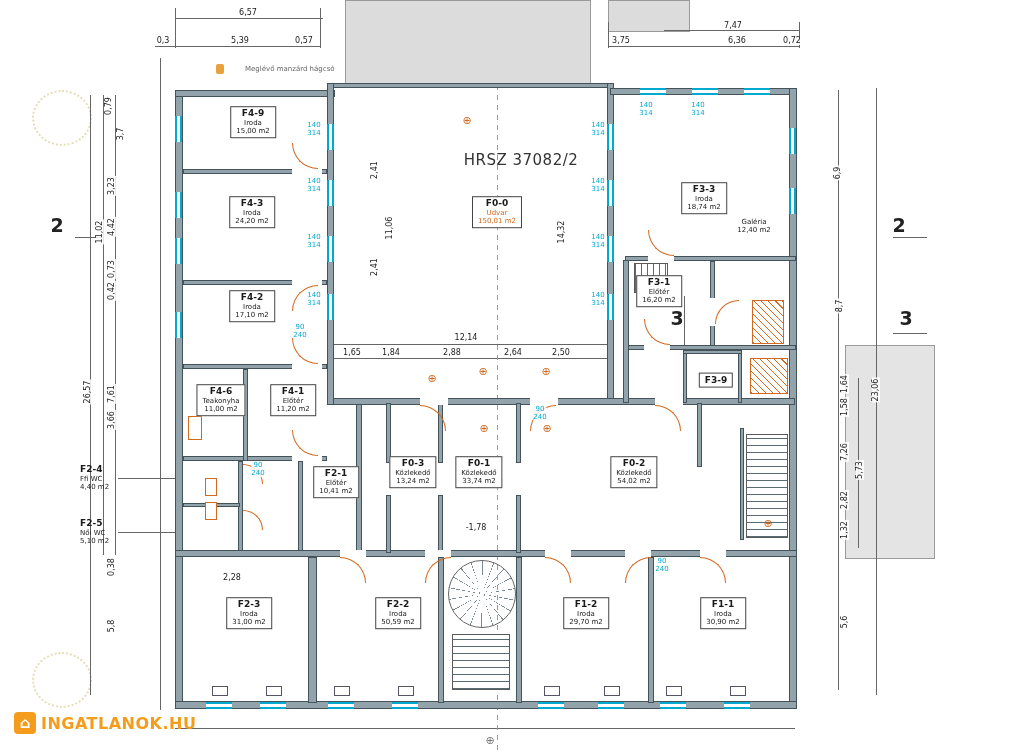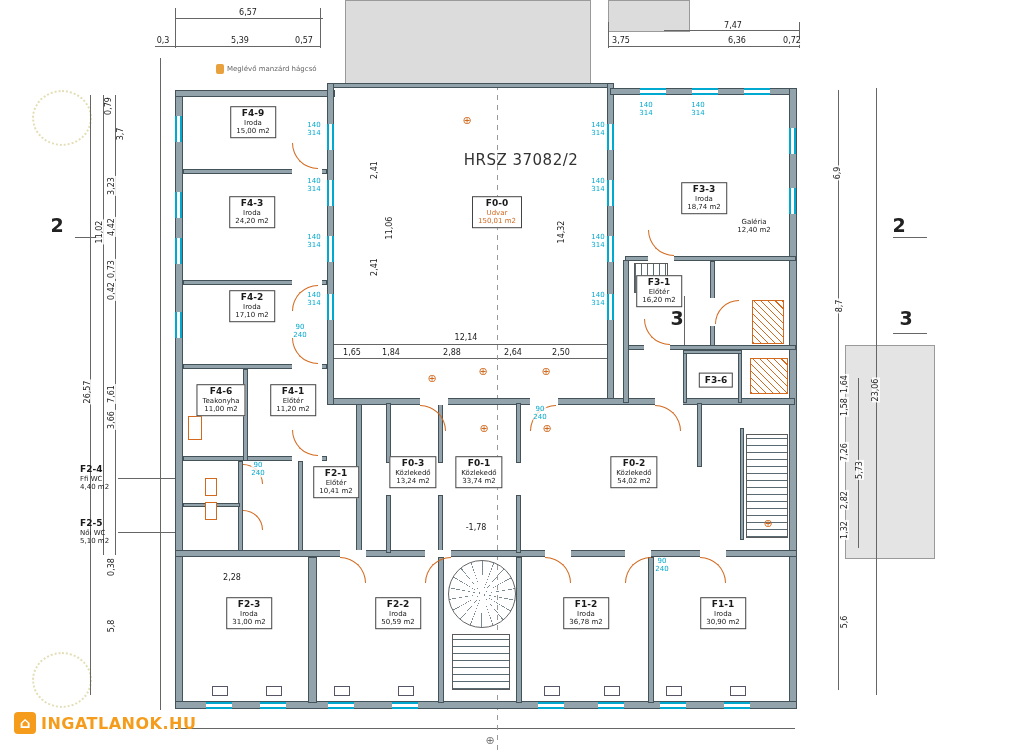--- a/index.html
+++ b/index.html
@@ -39,21 +39,21 @@
   .room.boxed{border:1px solid #444;padding:1px 5px;}
   .room.al{transform:translate(0,-50%);text-align:left;background:transparent;}
   .room .code{font-size:9px;font-weight:bold;}
   .room .nm,.room .ar{font-size:7px;}
   .room.cy .nm,.room.cy .ar{color:#d2691e;}
   .sec{position:absolute;transform:translate(-50%,-50%);font-size:19px;font-weight:bold;color:#222;z-index:7;}
   .marker{position:absolute;transform:translate(-50%,-50%);font-size:11px;color:#d2691e;z-index:6;line-height:1;}
   .marker.gray{color:#777;}
   .hrsz{position:absolute;left:521px;top:160px;transform:translate(-50%,-50%);font-size:15px;
         color:#333;letter-spacing:.5px;z-index:7;white-space:nowrap;}
-  .note{position:absolute;left:216px;top:64px;display:flex;align-items:center;gap:3px;z-index:7;}
+  .note{position:absolute;left:216px;top:64px;display:flex;align-items:center;gap:21px;z-index:7;}
   .note-ic{width:8px;height:10px;background:#e8a13c;border-radius:2px;}
   .note-tx{font-size:7px;color:#666;white-space:nowrap;}
   .stamp{position:absolute;width:56px;height:52px;border:2px dotted #c9bd6d;border-radius:50%;opacity:.5;z-index:1;}
   .s1{left:32px;top:90px;} .s2{left:32px;top:652px;}
   .wm{position:absolute;left:14px;top:712px;display:flex;align-items:center;gap:5px;z-index:9;}
   .wm-ic{width:22px;height:22px;background:#f59c1c;color:#fff;border-radius:4px;display:flex;
          align-items:center;justify-content:center;font-size:15px;font-weight:bold;}
   .wm-tx{font-size:16px;font-weight:bold;color:#f59c1c;letter-spacing:.5px;}
 </style>
 </head>
@@ -282,38 +282,38 @@
       <div class="code">F3-3</div>
       <div class="nm">Iroda</div>
       <div class="ar">18,74 m2</div>
     </div>
     <div class="room boxed" style="left: 659px; top: 291px;">
       <div class="code">F3-1</div>
       <div class="nm">Előtér</div>
       <div class="ar">16,20 m2</div>
     </div>
     <div class="room boxed" style="left: 716px; top: 380px;">
-      <div class="code">F3-6</div>
+      <div class="code">F3-9</div>
       <div class="nm"></div>
       <div class="ar"></div>
     </div>
     <div class="room boxed" style="left: 249px; top: 613px;">
       <div class="code">F2-3</div>
       <div class="nm">Iroda</div>
       <div class="ar">31,00 m2</div>
     </div>
     <div class="room boxed" style="left: 398px; top: 613px;">
       <div class="code">F2-2</div>
       <div class="nm">Iroda</div>
       <div class="ar">50,59 m2</div>
     </div>
     <div class="room boxed" style="left: 586px; top: 613px;">
       <div class="code">F1-2</div>
       <div class="nm">Iroda</div>
-      <div class="ar">36,78 m2</div>
+      <div class="ar">29,70 m2</div>
     </div>
     <div class="room boxed" style="left: 723px; top: 613px;">
       <div class="code">F1-1</div>
       <div class="nm">Iroda</div>
       <div class="ar">30,90 m2</div>
     </div>
     <div class="room boxed cy" style="left: 497px; top: 212px;">
       <div class="code">F0-0</div>
       <div class="nm">Udvar</div>
       <div class="ar">150,01 m2</div>

